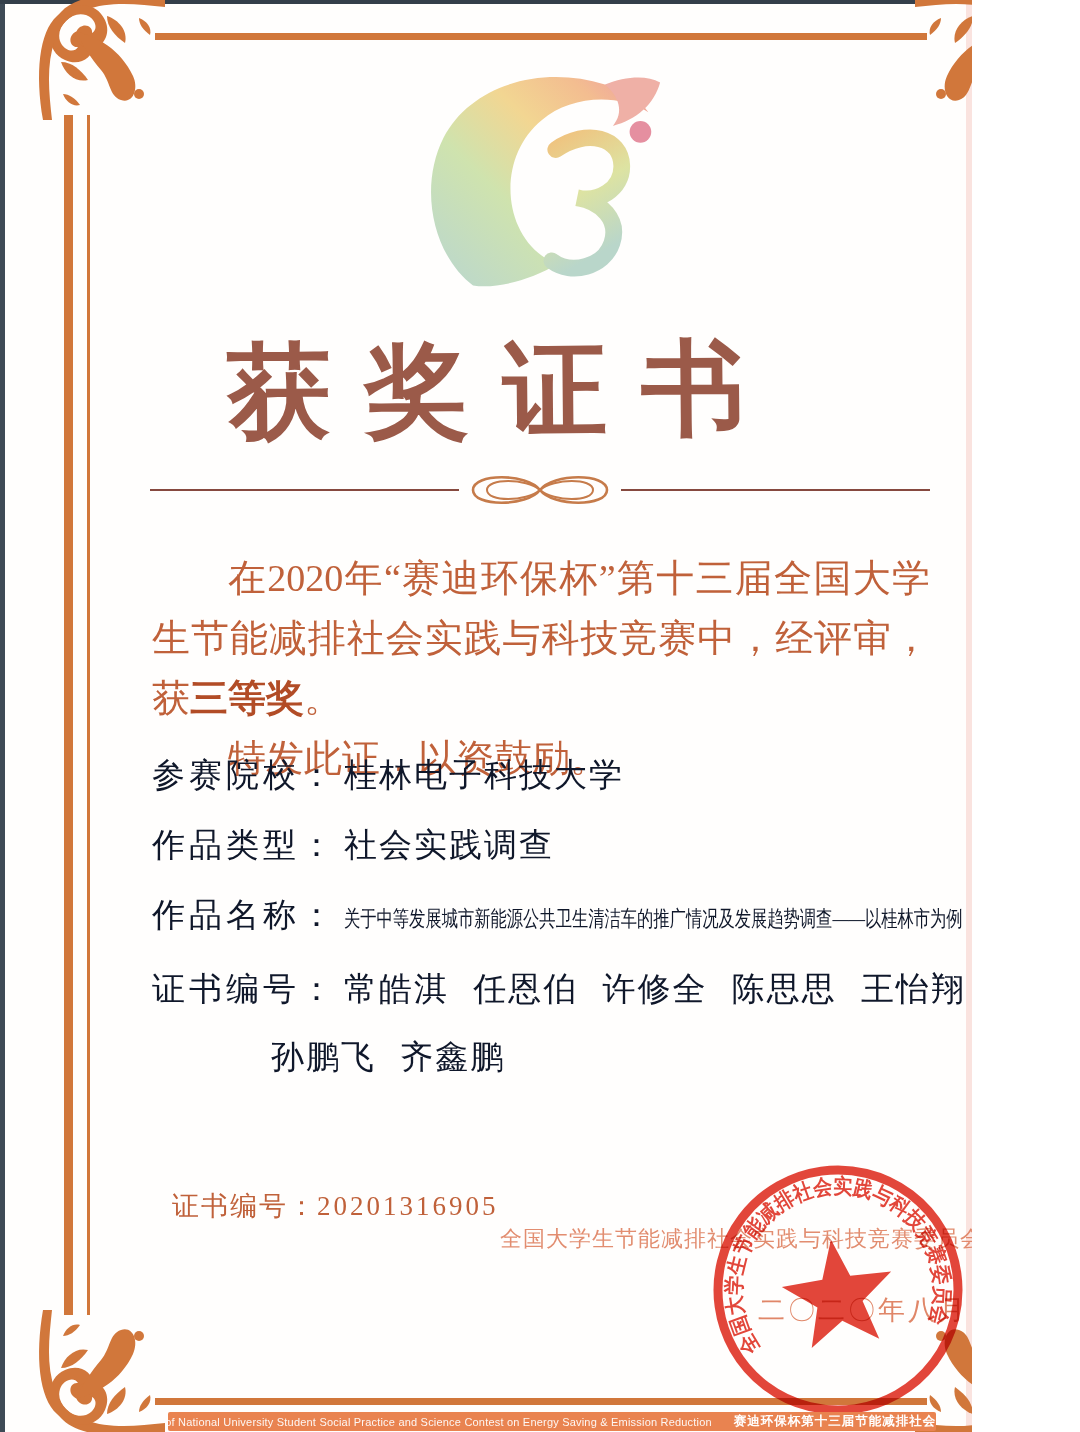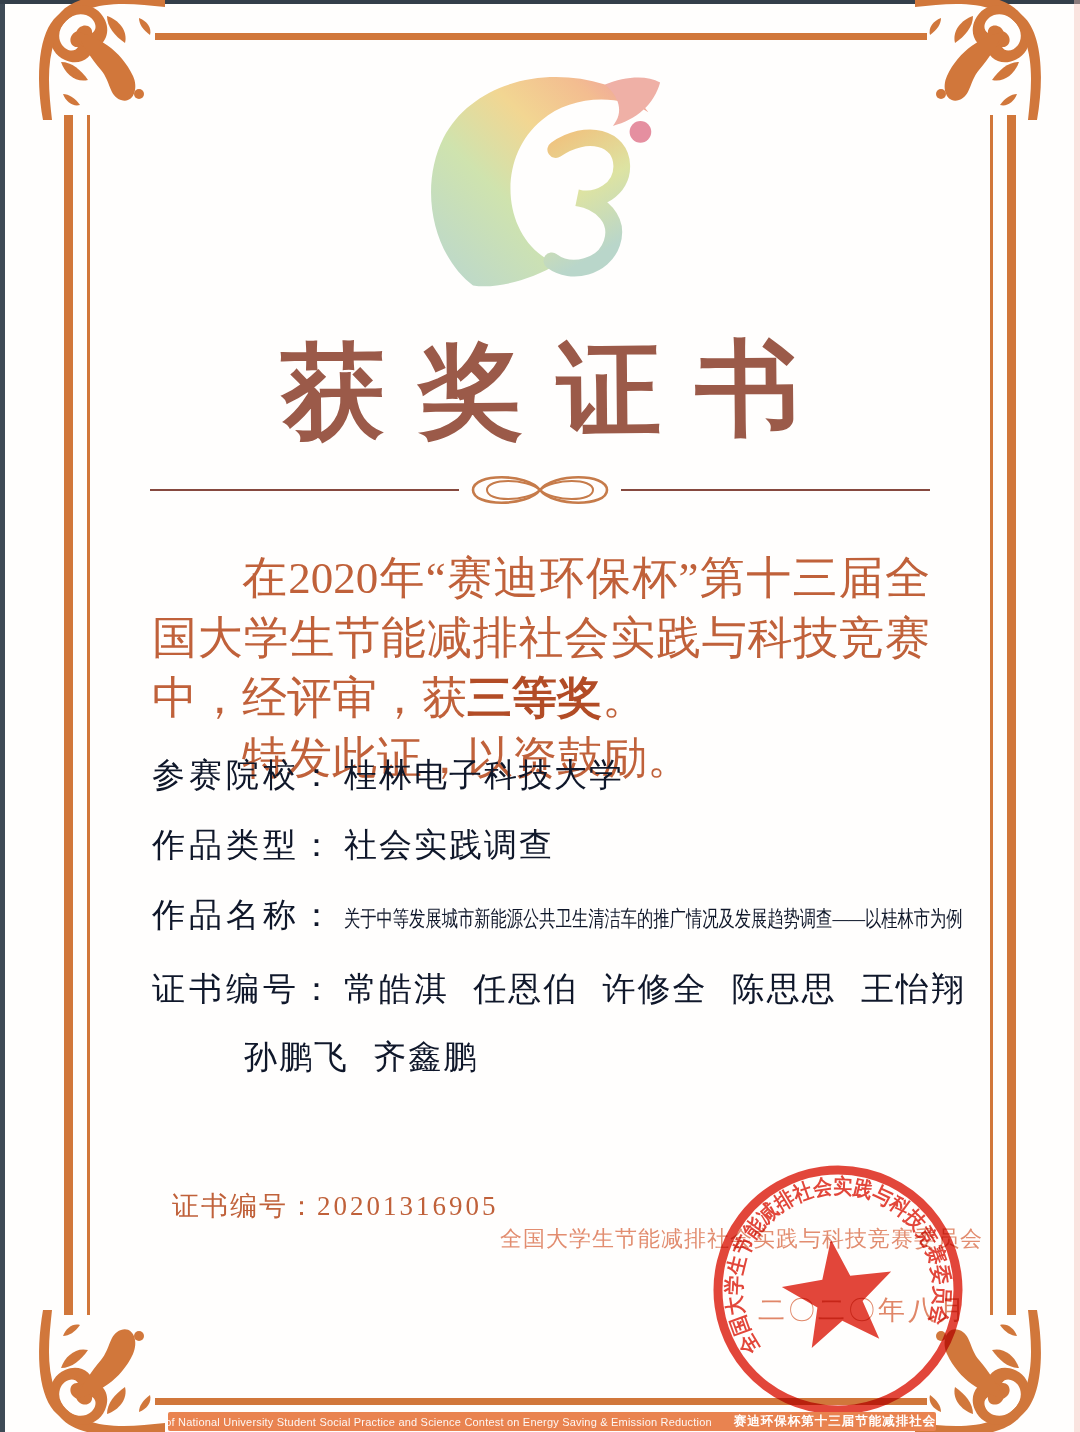--- a/index.html
+++ b/index.html
@@ -1,18 +1,18 @@
 <!DOCTYPE html>
 <html><head>
 <meta charset="utf-8">
 <style>
   * { margin:0; padding:0; box-sizing:border-box; }
   html,body { width:1080px; height:1432px; }
   body { background:#ffffff; font-family:"Liberation Serif","DejaVu Serif",serif; }
-  .page { position:relative; width:1080px; height:1432px; background:#fffefd; overflow:hidden; }
+  .page { position:relative; width:972px; height:1432px; background:#fffefd; overflow:hidden; }
 
   
   .edge { position:absolute; }
   .edge-left  { left:0; top:0; width:5px; height:100%; background:#3e4a56; }
   .edge-top   { left:0; top:0; width:100%; height:4px; background:#343f4a; }
   .edge-right { right:0; top:0; width:6px; height:100%; background:rgba(244,196,186,.45); }
 
   
   .banner { position:absolute; left:168px; width:768px; height:20px; background:#e98350;
             display:flex; align-items:center; justify-content:center; gap:22px;
@@ -29,31 +29,31 @@
   .title { position:absolute; left:0; top:322px; width:100%; text-align:center;
            font-size:104px; font-weight:bold; color:#9b5a49; letter-spacing:34px; text-indent:34px;
            transform:rotate(-.5deg); }
 
   .divider { position:absolute; left:150px; top:468px; width:780px; height:44px;
              display:flex; align-items:center; }
   .divider-line { flex:1; height:2px; background:#86493f; }
   .divider-knot { position:static; flex:0 0 auto; margin:0 6px; }
 
   .body-text { position:absolute; left:152px; top:548px; width:778px;
-               font-size:45px; line-height:60px; color:#c0613a; text-align:justify; }
+               font-size:38px; line-height:60px; color:#c0613a; text-align:justify; }
   .body-text p { text-indent:2em; }
   .award { font-weight:bold; color:#b24c26; }
 
   .fields { position:absolute; left:152px; top:752px; width:840px; color:#0f172a; font-size:33px; }
   .field-row { margin-bottom:24px; line-height:46px; white-space:nowrap; }
   .flabel { display:inline-block; min-width:192px; letter-spacing:4px; }
   .fvalue { letter-spacing:2px; }
   .fvalue-condensed { display:inline-block; font-size:22px; letter-spacing:0;
                       transform:scaleX(.74); transform-origin:left center; }
-  .students-line2 { margin-left:92px; line-height:46px; margin-top:22px; letter-spacing:2px; }
+  .students-line2 { margin-left:119px; line-height:46px; margin-top:22px; letter-spacing:2px; }
   .names { word-spacing:14px; }
 
   .certno { position:absolute; left:172px; top:1188px; color:#c0613a; font-size:27px; letter-spacing:2px; }
   .certno .num { font-family:"Liberation Serif","DejaVu Serif",serif; letter-spacing:3px; }
 
   .sig { position:absolute; color:#dd7a58; white-space:nowrap; }
   .sig-org  { left:500px; top:1224px; font-size:22px; letter-spacing:1px; opacity:.85; }
   .sig-date { left:758px; top:1292px; font-size:27px; letter-spacing:3px; opacity:.9; }
 
   .seal { left:703px; top:1155px; mix-blend-mode:multiply; opacity:.93; }

